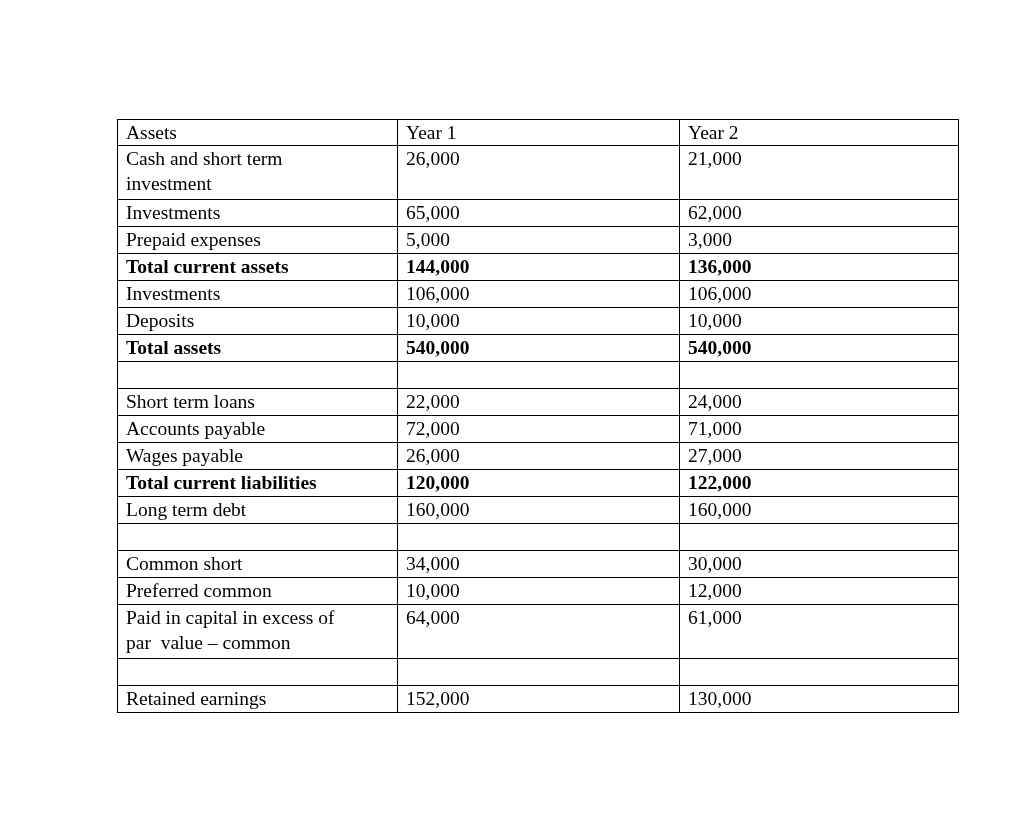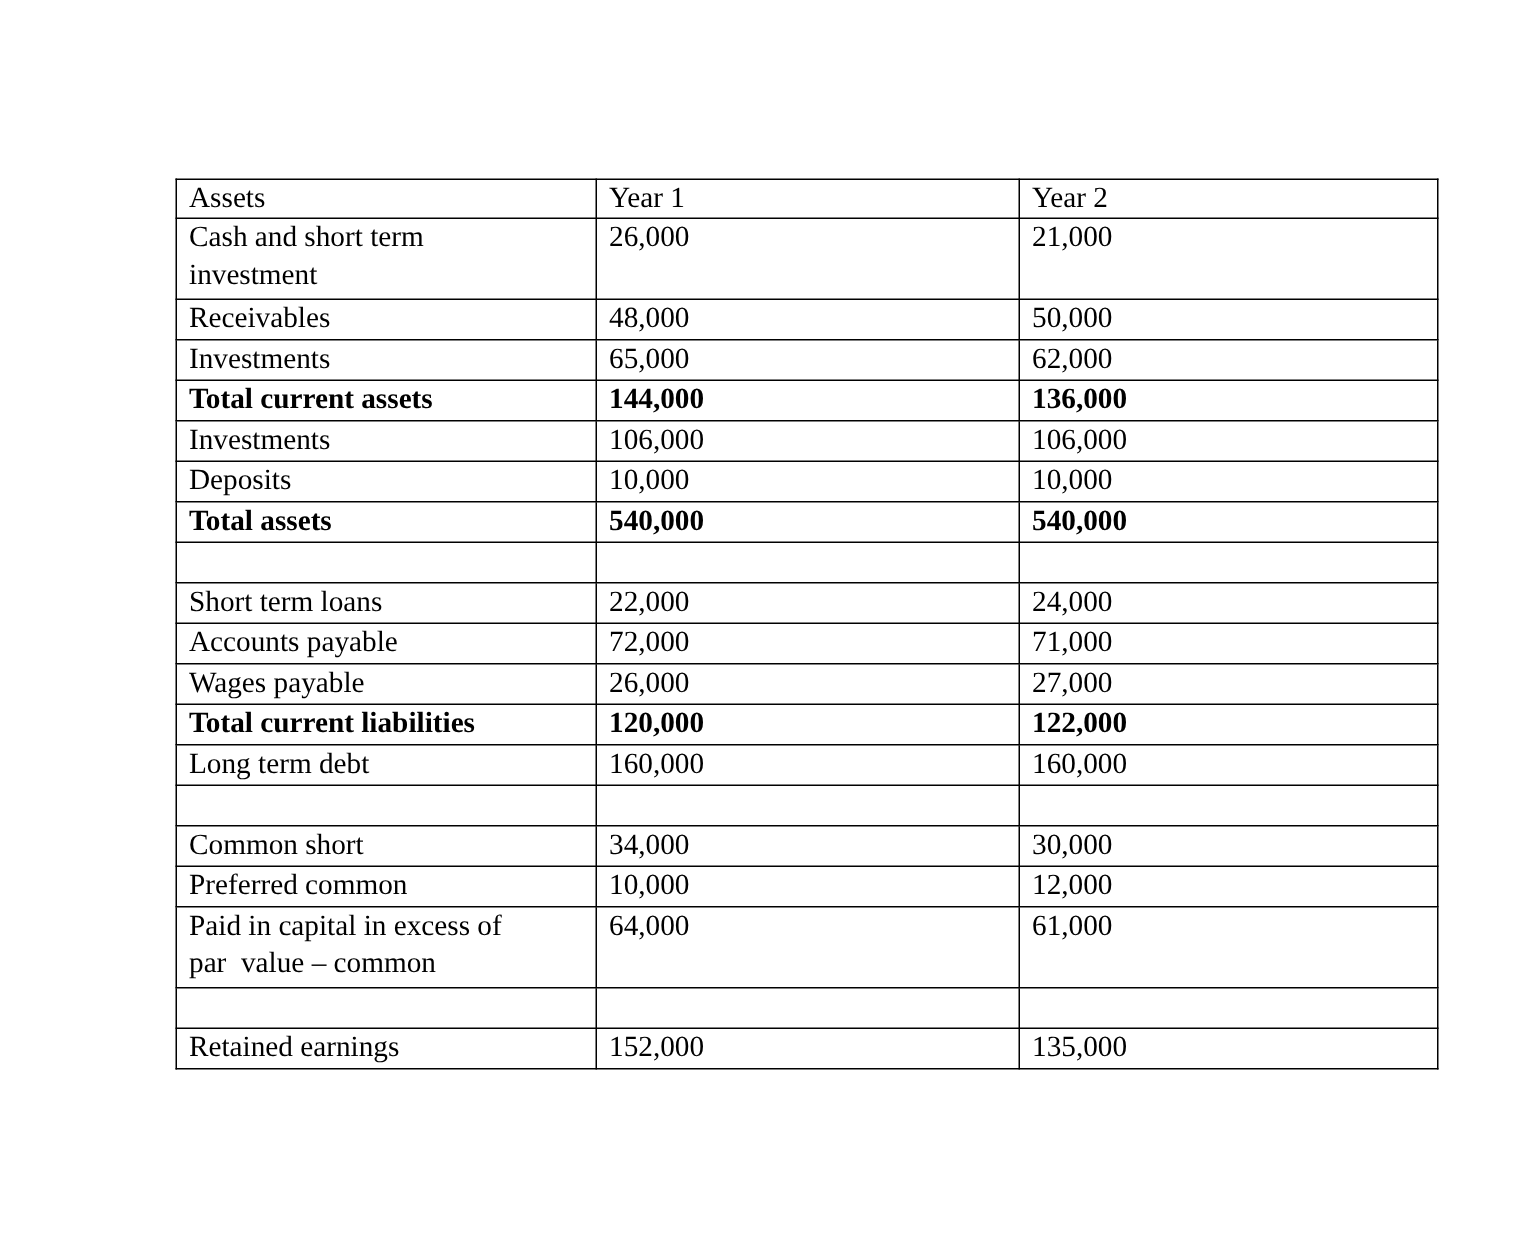--- a/index.html
+++ b/index.html
@@ -61,28 +61,28 @@
         <td><span class="ct">Year 2</span></td>
       </tr>
 
       <tr class="double">
         <td><span class="ct">Cash and short term
 investment</span></td>
         <td><span class="ct">26,000</span></td>
         <td><span class="ct">21,000</span></td>
       </tr>
       <tr>
-        <td><span class="ct">Receivables</span></td>
-        <td><span class="ct">48,000</span></td>
-        <td><span class="ct">50,000</span></td>
-      </tr>
-      <tr>
         <td><span class="ct">Investments</span></td>
         <td><span class="ct">65,000</span></td>
         <td><span class="ct">62,000</span></td>
+      </tr>
+      <tr>
+        <td><span class="ct">Prepaid expenses</span></td>
+        <td><span class="ct">5,000</span></td>
+        <td><span class="ct">3,000</span></td>
       </tr>
       <tr class="total">
         <td><span class="ct">Total current assets</span></td>
         <td><span class="ct">144,000</span></td>
         <td><span class="ct">136,000</span></td>
       </tr>
       <tr>
         <td><span class="ct">Investments</span></td>
         <td><span class="ct">106,000</span></td>
         <td><span class="ct">106,000</span></td>
@@ -149,17 +149,17 @@
         <td><span class="ct">61,000</span></td>
       </tr>
       <tr class="spacer">
         <td><span class="ct"></span></td>
         <td><span class="ct"></span></td>
         <td><span class="ct"></span></td>
       </tr>
       <tr>
         <td><span class="ct">Retained earnings</span></td>
         <td><span class="ct">152,000</span></td>
-        <td><span class="ct">135,000</span></td>
+        <td><span class="ct">130,000</span></td>
       </tr>
     </tbody>
   </table>
 </div>
 
 </body></html>

